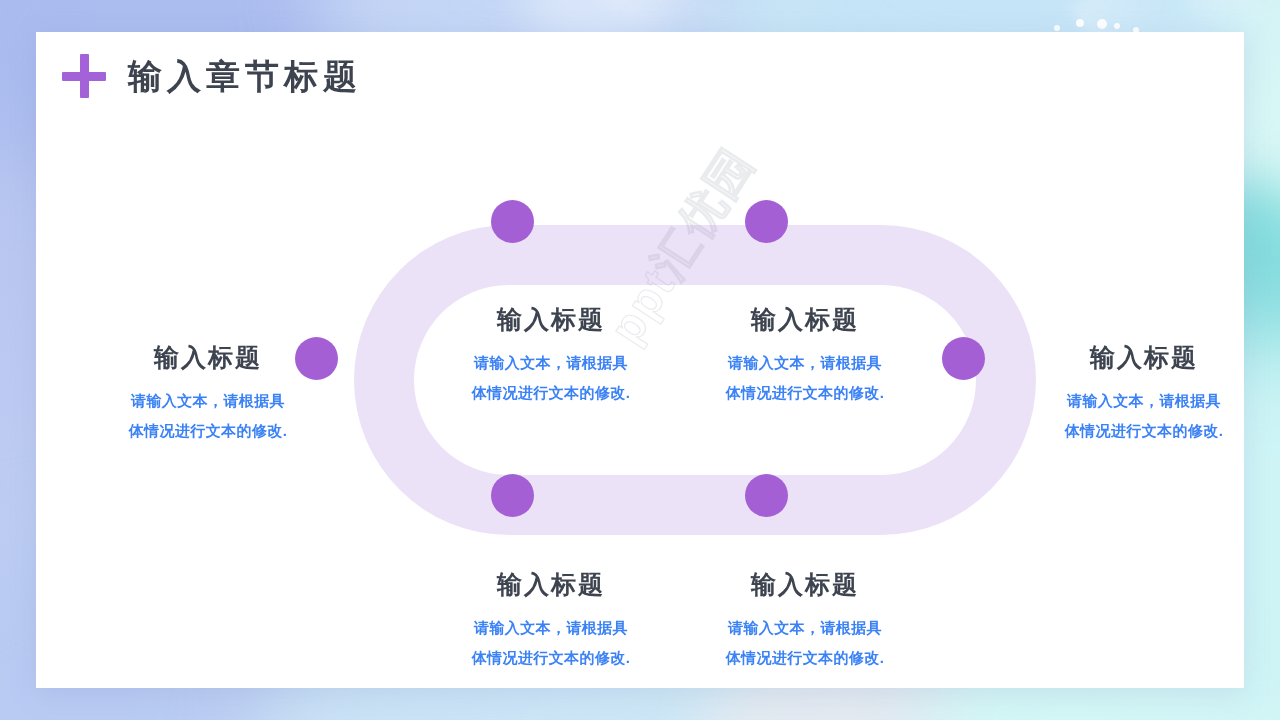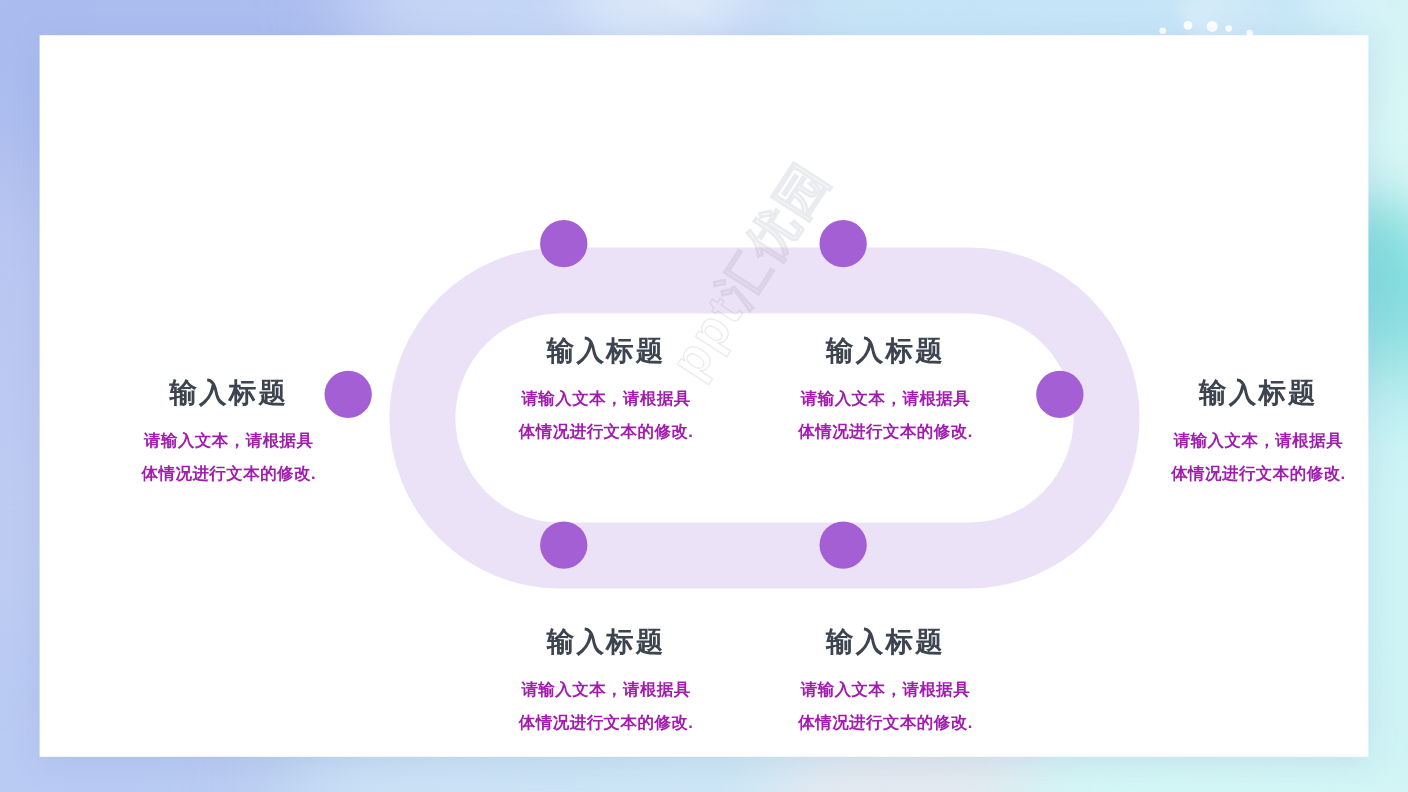--- a/index.html
+++ b/index.html
@@ -175,21 +175,21 @@
     font-size: 25px;
     font-weight: bold;
     color: #3d4450;
     letter-spacing: 2px;
     line-height: 1.2;
     margin-bottom: 14px;
   }
   .txt-body {
     font-size: 15px;
     font-weight: bold;
-    color: #a21caf;
+    color: #3b82f6;
     line-height: 2.0;
     letter-spacing: .4px;
   }
 
   
   #block-left    { left: 56px;  top: 310px; width: 232px; }
   #block-right   { left: 992px; top: 310px; width: 232px; }
   #block-top-1   { left: 398px; top: 272px; width: 234px; }
   #block-top-2   { left: 652px; top: 272px; width: 234px; }
   #block-bot-1   { left: 398px; top: 537px; width: 234px; }
@@ -218,20 +218,24 @@
   <div id="deco-dots">
       <div class="deco-dot" style="left: 1054px; top: 25px; width: 6px; height: 6px;"></div>
       <div class="deco-dot" style="left: 1076px; top: 19px; width: 8px; height: 8px;"></div>
       <div class="deco-dot" style="left: 1097px; top: 19px; width: 10px; height: 10px;"></div>
       <div class="deco-dot" style="left: 1114px; top: 23px; width: 6px; height: 6px;"></div>
       <div class="deco-dot" style="left: 1133px; top: 27px; width: 6px; height: 6px;"></div>
     </div>
 
   <div id="content-card">
 
+    <div id="slide-header">
+      <div id="plus-icon"></div>
+      <div id="page-title">输入章节标题</div>
+    </div>
 
     <div id="ring-track">
       <div id="ring-inner"></div>
     </div>
 
     <div class="node-dot" style="left:258.5px; top:304.5px;"></div>
     <div class="node-dot" style="left:454.5px; top:167.5px;"></div>
     <div class="node-dot" style="left:708.5px; top:167.5px;"></div>
     <div class="node-dot" style="left:454.5px; top:441.5px;"></div>
     <div class="node-dot" style="left:708.5px; top:441.5px;"></div>

